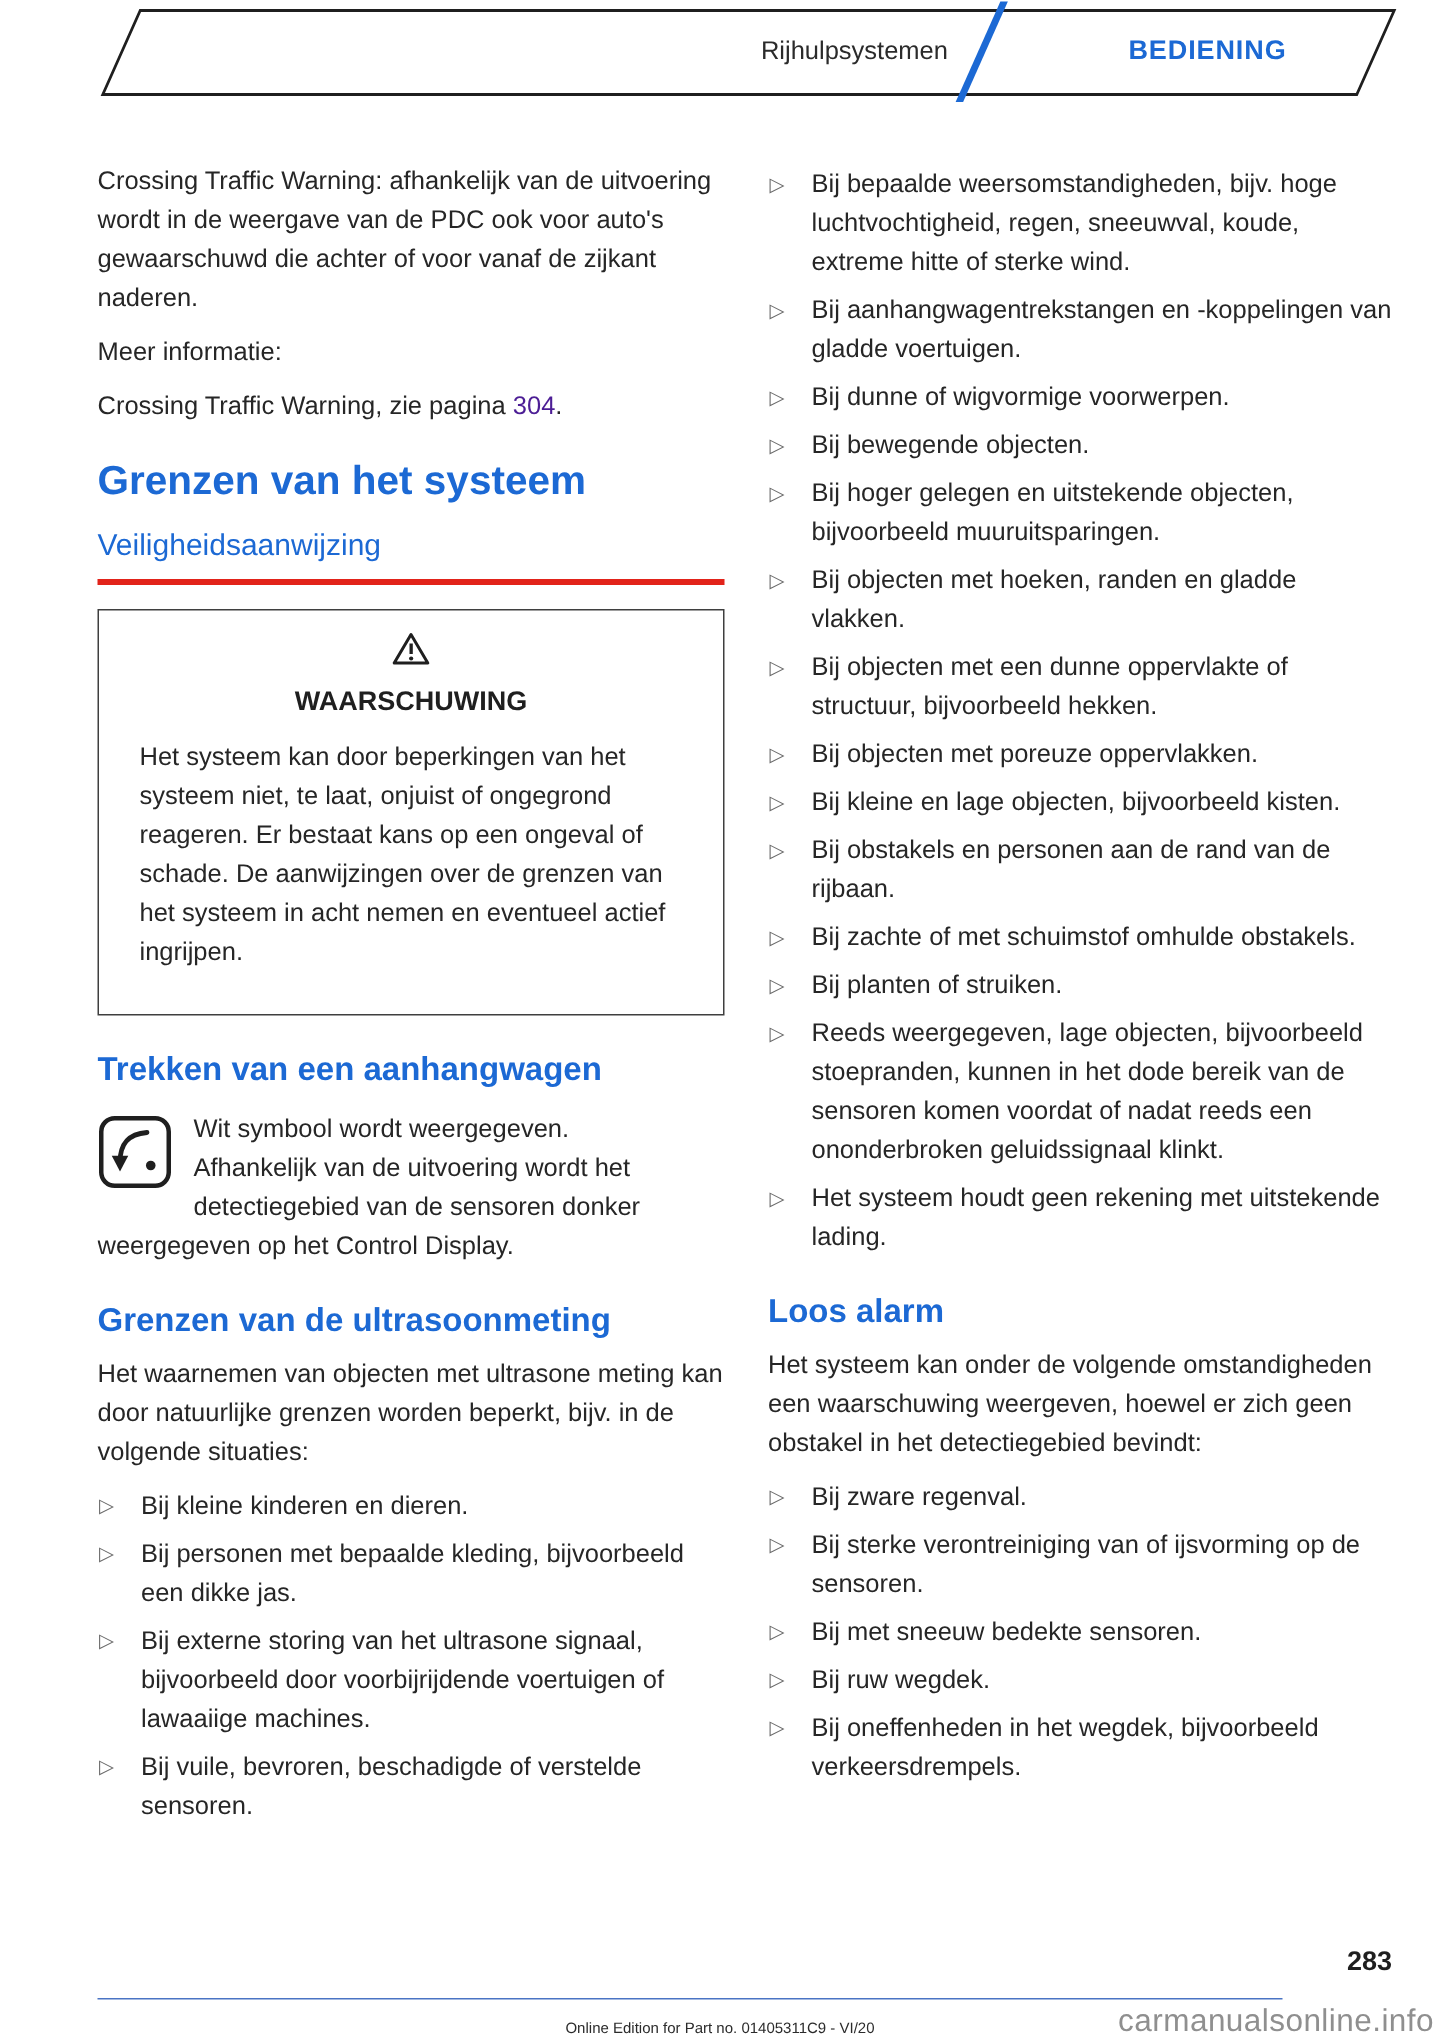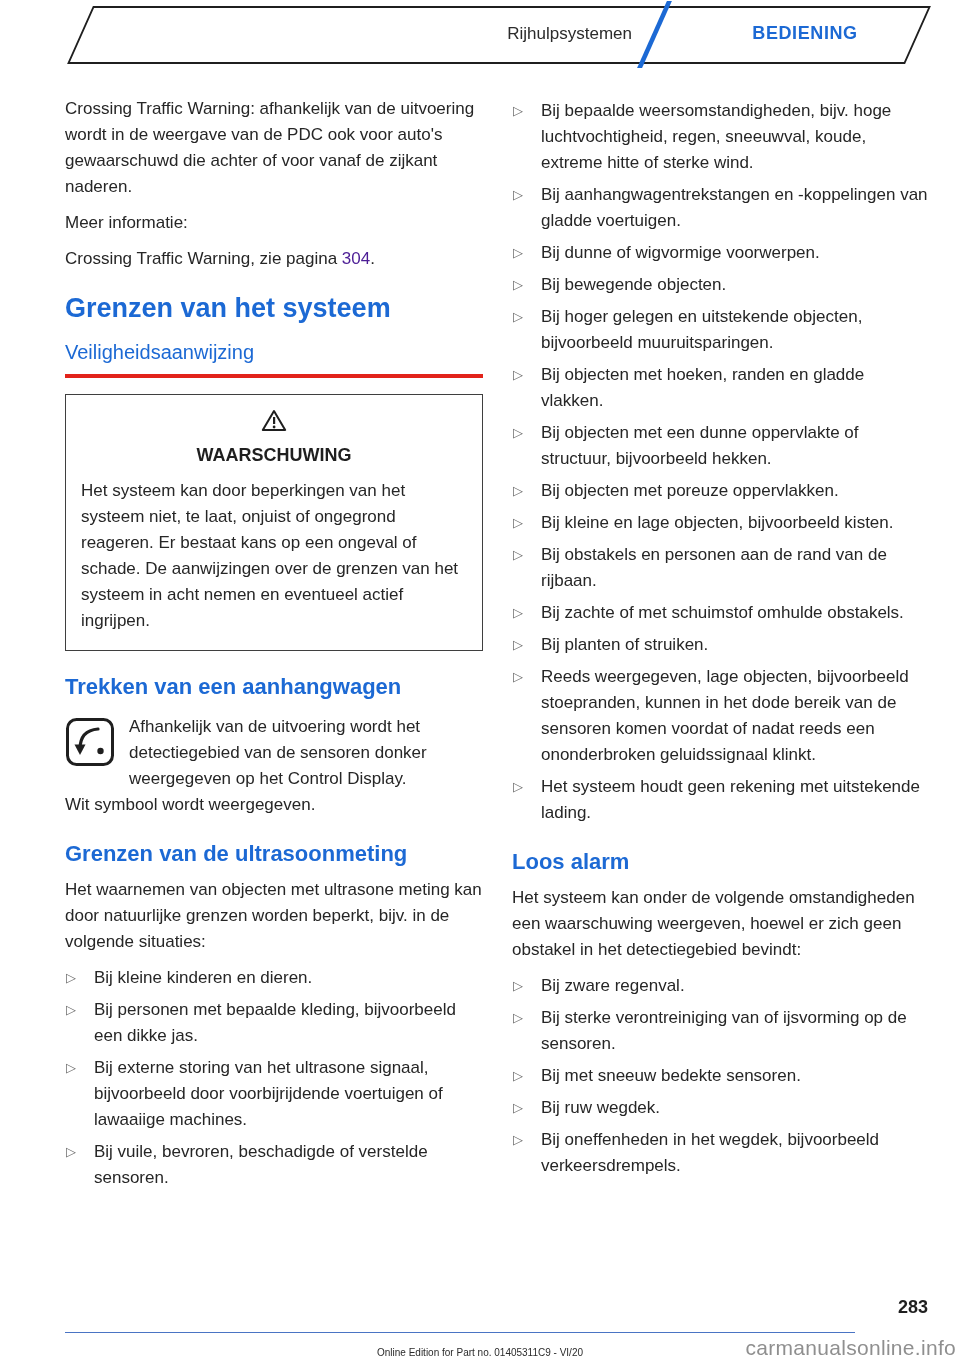--- a/index.html
+++ b/index.html
@@ -26,37 +26,37 @@
     position:absolute; left:80px; top:24px; width:552px;
     text-align:right; font-size:17px; color:#2b2b2b;
   }
   .header-chapter {
     position:absolute; left:680px; top:23px; width:250px;
     text-align:center; font-size:18px; font-weight:700; letter-spacing:0.6px;
     color:#1c69d4;
   }
 
   
-  .col { position:absolute; top:96px; width:418px; font-size:17px; line-height:26px; }
+  .col { position:absolute; top:108px; width:418px; font-size:17px; line-height:26px; }
   .col-left  { left:65px; }
   .col-right { left:512px; }
 
   p.body-text { font-size:17px; line-height:26px; margin:0 0 10px; }
   .page-link { color:#4c1d95; cursor:pointer; }
 
   h2.section-title { font-size:27px; line-height:32px; font-weight:700; color:#1c69d4; margin:20px 0 16px; }
   h3.sub-title     { font-size:22px; line-height:27px; font-weight:700; color:#1c69d4; margin:22px 0 10px; }
   h4.safety-title  { font-size:20px; line-height:24px; font-weight:400; color:#1c69d4; margin:4px 0 0; }
   .red-rule { height:4px; background:#e2231a; margin:10px 0 16px; }
 
   
   .warning-box { border:1px solid #3f3f3f; padding:14px 15px 16px; margin:0 0 4px; }
   .warning-head { display:flex; align-items:center; gap:10px; font-size:18px; font-weight:700; margin-bottom:10px; color:#1f1f1f;flex-direction:column; }
   .warning-head svg { display:block; }
-  .warning-box p { margin:0; }
+  .warning-box p { margin:12px; }
 
   
   ul.bullets { list-style:none; margin:2px 0 0; padding:0; }
   .bullet-item { display:flex; margin:0 0 6px; }
   .bullet-marker { flex:0 0 29px; color:#6b6b6b; font-size:13px; line-height:26px; padding-left:1px; }
   .bullet-text { flex:1; }
 
   
   .icon-block { margin:14px 0 0; overflow:hidden; }
   .pdc-icon { float:left; width:50px; height:50px; margin:3px 14px 2px 0; }
@@ -109,22 +109,22 @@
 
     <div class="icon-block">
       <span class="pdc-icon">
         <svg width="50" height="50" viewBox="0 0 50 50">
           <rect x="2.5" y="2.5" width="45" height="45" rx="9" fill="none" stroke="#1f1f1f" stroke-width="3"></rect>
           <path d="M33 12 C20 13 15 20 15 32" fill="none" stroke="#1f1f1f" stroke-width="3.2" stroke-linecap="round"></path>
           <path d="M9.5 27.5 L15 38 L20.5 27.5 Z" fill="#1f1f1f"></path>
           <circle cx="35.5" cy="34" r="3.2" fill="#1f1f1f"></circle>
         </svg>
       </span>
+      <p class="body-text">Wit symbool wordt weergegeven.</p>
       <p class="body-text">Afhankelijk van de uitvoering wordt het detectiegebied van de sensoren donker weergegeven op het Control Display.</p>
-      <p class="body-text">Wit symbool wordt weergegeven.</p>
     </div>
 
     <h3 class="sub-title">Grenzen van de ultrasoonmeting</h3>
     <p class="body-text">Het waarnemen van objecten met ultrasone meting kan door natuurlijke grenzen worden beperkt, bijv. in de volgende situaties:</p>
     <ul class="bullets">
         <li class="bullet-item">
           <span class="bullet-marker">▷</span>
           <span class="bullet-text">Bij kleine kinderen en dieren.</span>
         </li>
         <li class="bullet-item">

